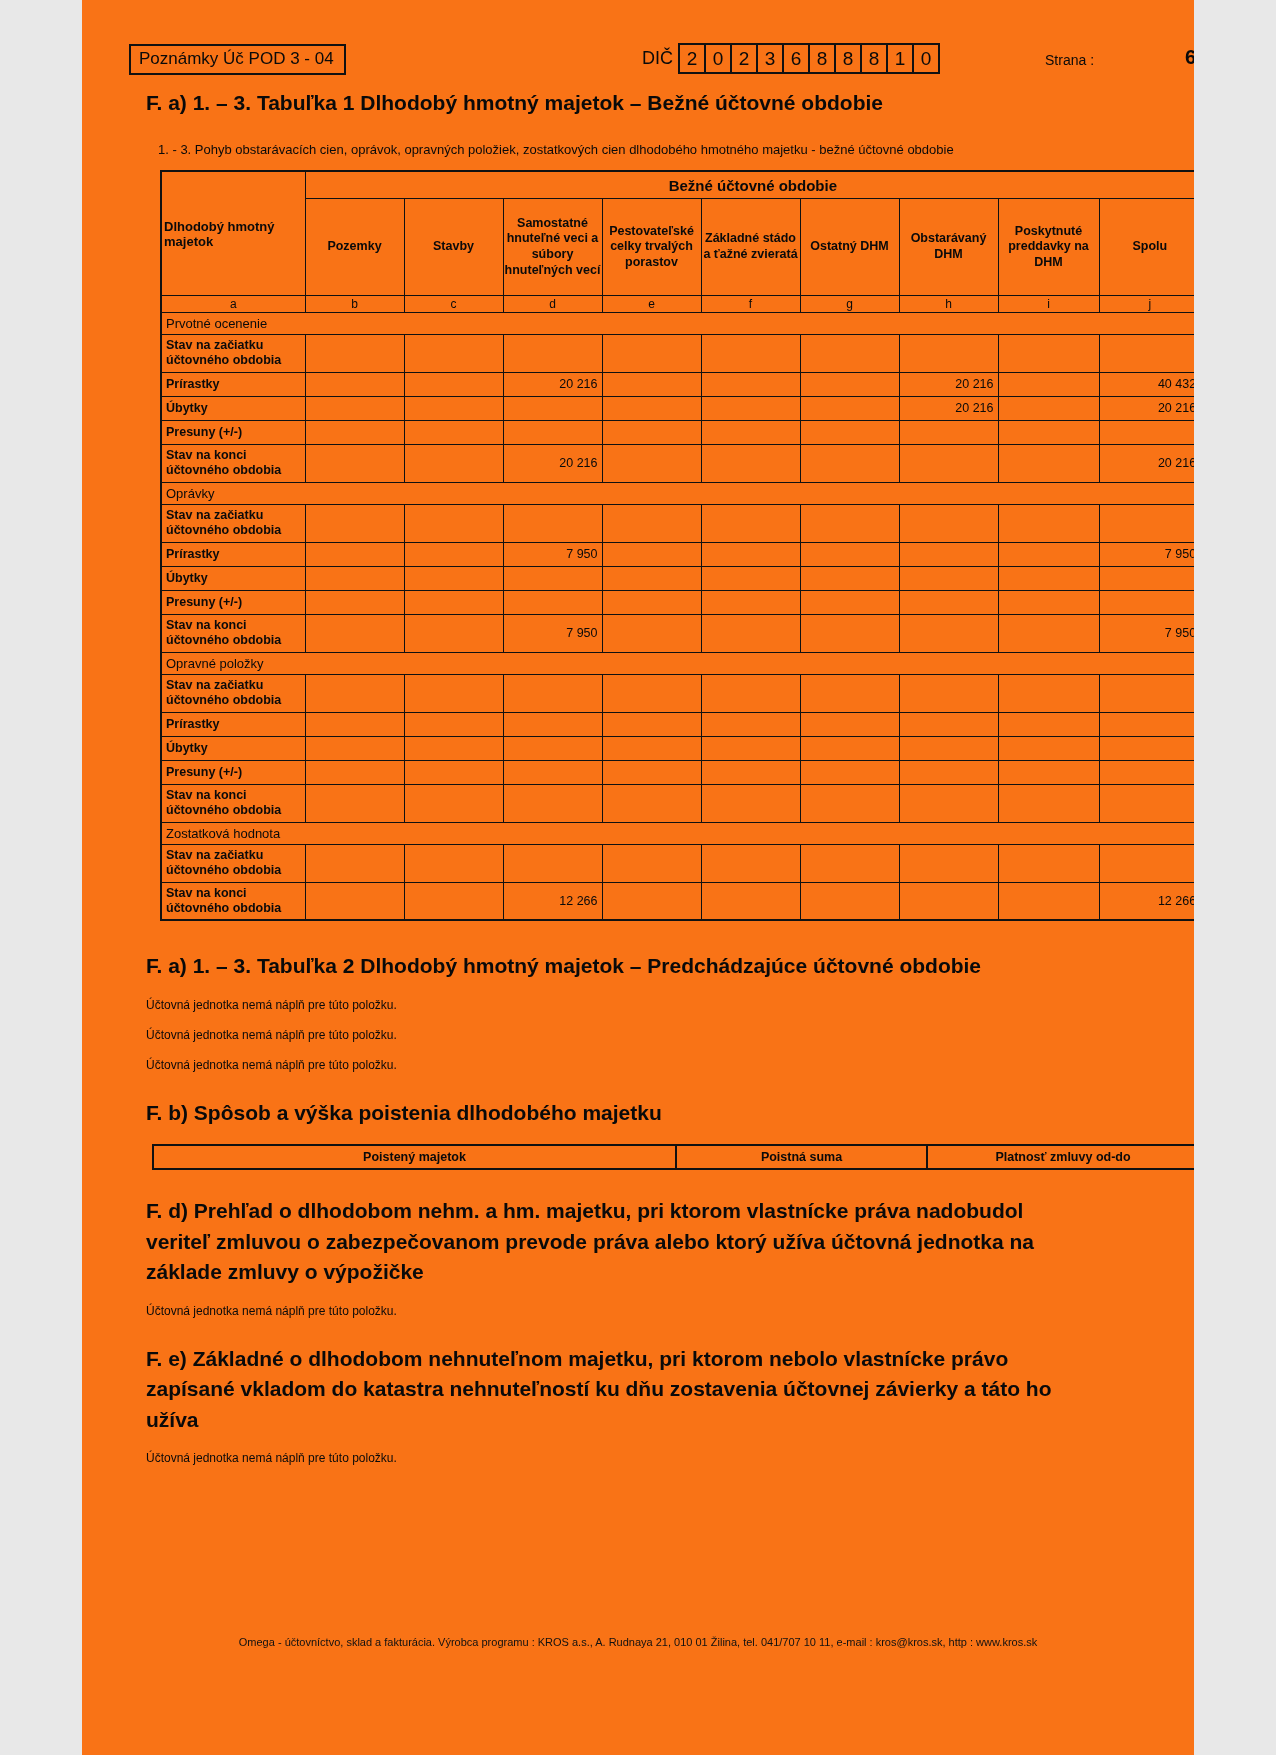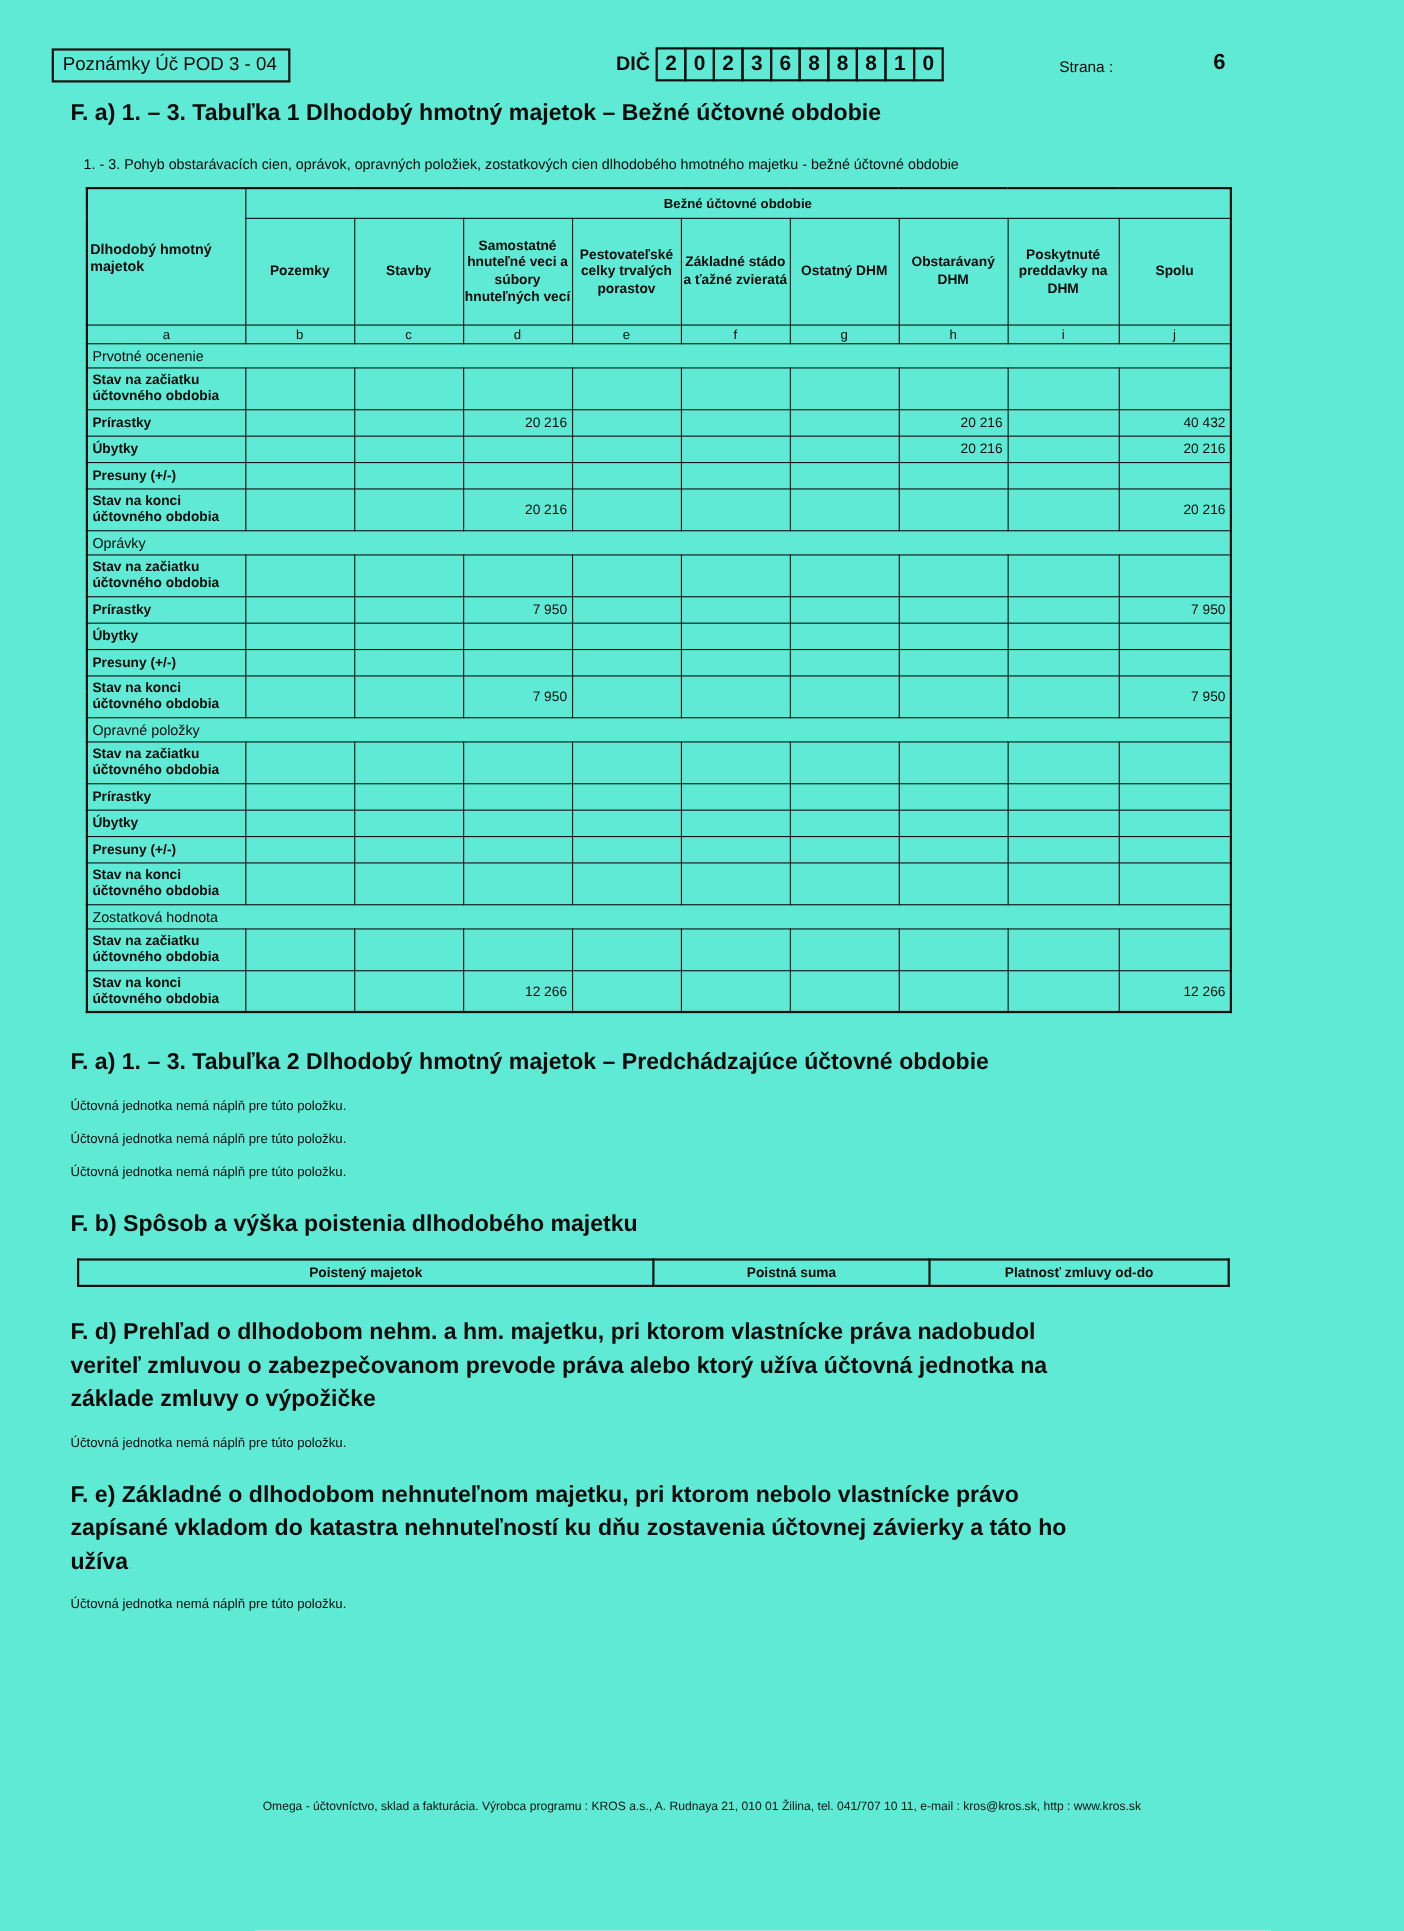--- a/index.html
+++ b/index.html
@@ -1,34 +1,34 @@
 <!DOCTYPE html>
 <html><head>
 <meta charset="utf-8">
 <style>
   * { box-sizing: border-box; margin: 0; padding: 0; }
   html, body { background: #e8e8e8; }
   body { font-family: "Liberation Sans", sans-serif; color: #0a0a0a; }
   .page {
     position: relative;
-    width: 1276px; height: 1755px;
+    width: 1112px; height: 1755px;
     margin: 0 auto;
-    background: #5eead4;
+    background: #f97316;
     overflow: hidden;
   }
   
   .form-code-box {
     position: absolute; left: 47px; top: 44px;
     border: 2px solid #111;
     padding: 3px 10px 4px 8px;
     font-size: 17px;
   }
   .dic-group {
     position: absolute; left: 560px; top: 43px;
-    display: flex; align-items: center; font-weight: bold;
+    display: flex; align-items: center;
   }
   .dic-label { font-size: 18px; margin-right: 7px; }
   .dic-boxes { display: flex; }
   .dic-digit {
     width: 28px; height: 31px;
     border: 2px solid #111; margin-left: -2px;
     display: flex; align-items: center; justify-content: center;
     font-size: 19px;
   }
   .strana-label { position: absolute; left: 963px; top: 52px; font-size: 14px; }
@@ -48,21 +48,21 @@
 
   
   table.main {
     border-collapse: collapse; table-layout: fixed;
     width: 1040px; margin: 13px 0 0 14px;
     border: 2px solid #111;
     font-size: 12.5px;
   }
   table.main td { border: 1px solid #111; overflow: hidden; }
   .corner-cell { font-weight: bold; text-align: left; vertical-align: middle; font-size: 13px; padding: 2px; }
-  .period-cell { font-weight: bold; text-align: center; height: 27px; font-size: 12px; }
+  .period-cell { font-weight: bold; text-align: center; height: 27px; font-size: 15px; }
   .colhead-cell {
     font-weight: bold; text-align: center; vertical-align: middle;
     height: 97px; padding: 1px; font-size: 12.5px; line-height: 1.25;
   }
   .letters-row td {
     text-align: center; height: 17px; font-size: 12px;
     border-bottom: 3px solid #111; padding: 0;
   }
   .band-row td {
     border-top: 2px solid #111; border-bottom: 2px solid #111;

